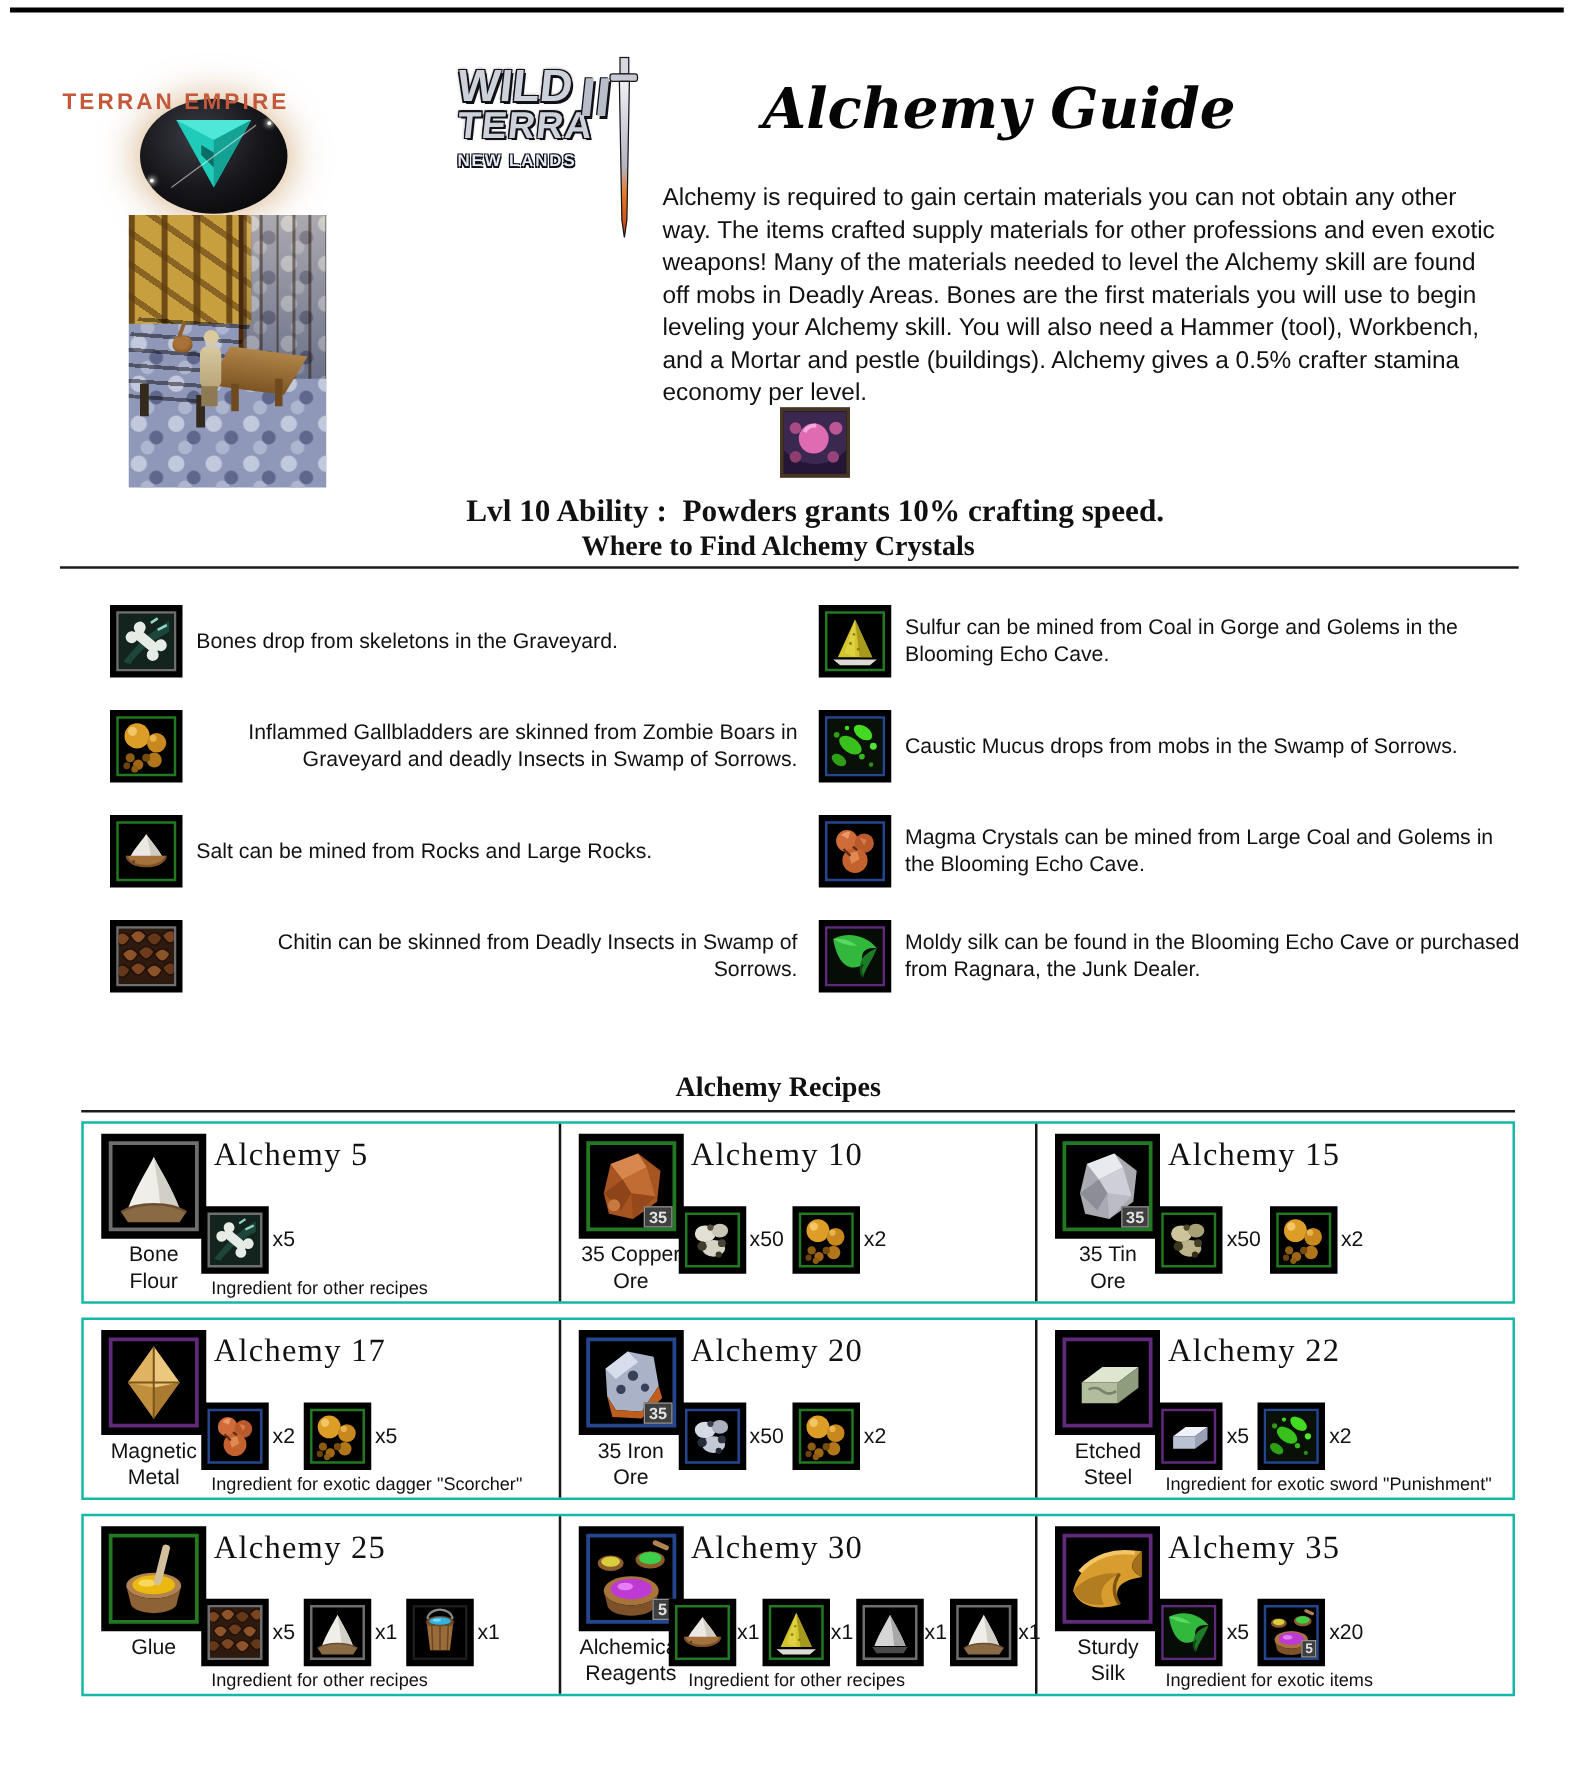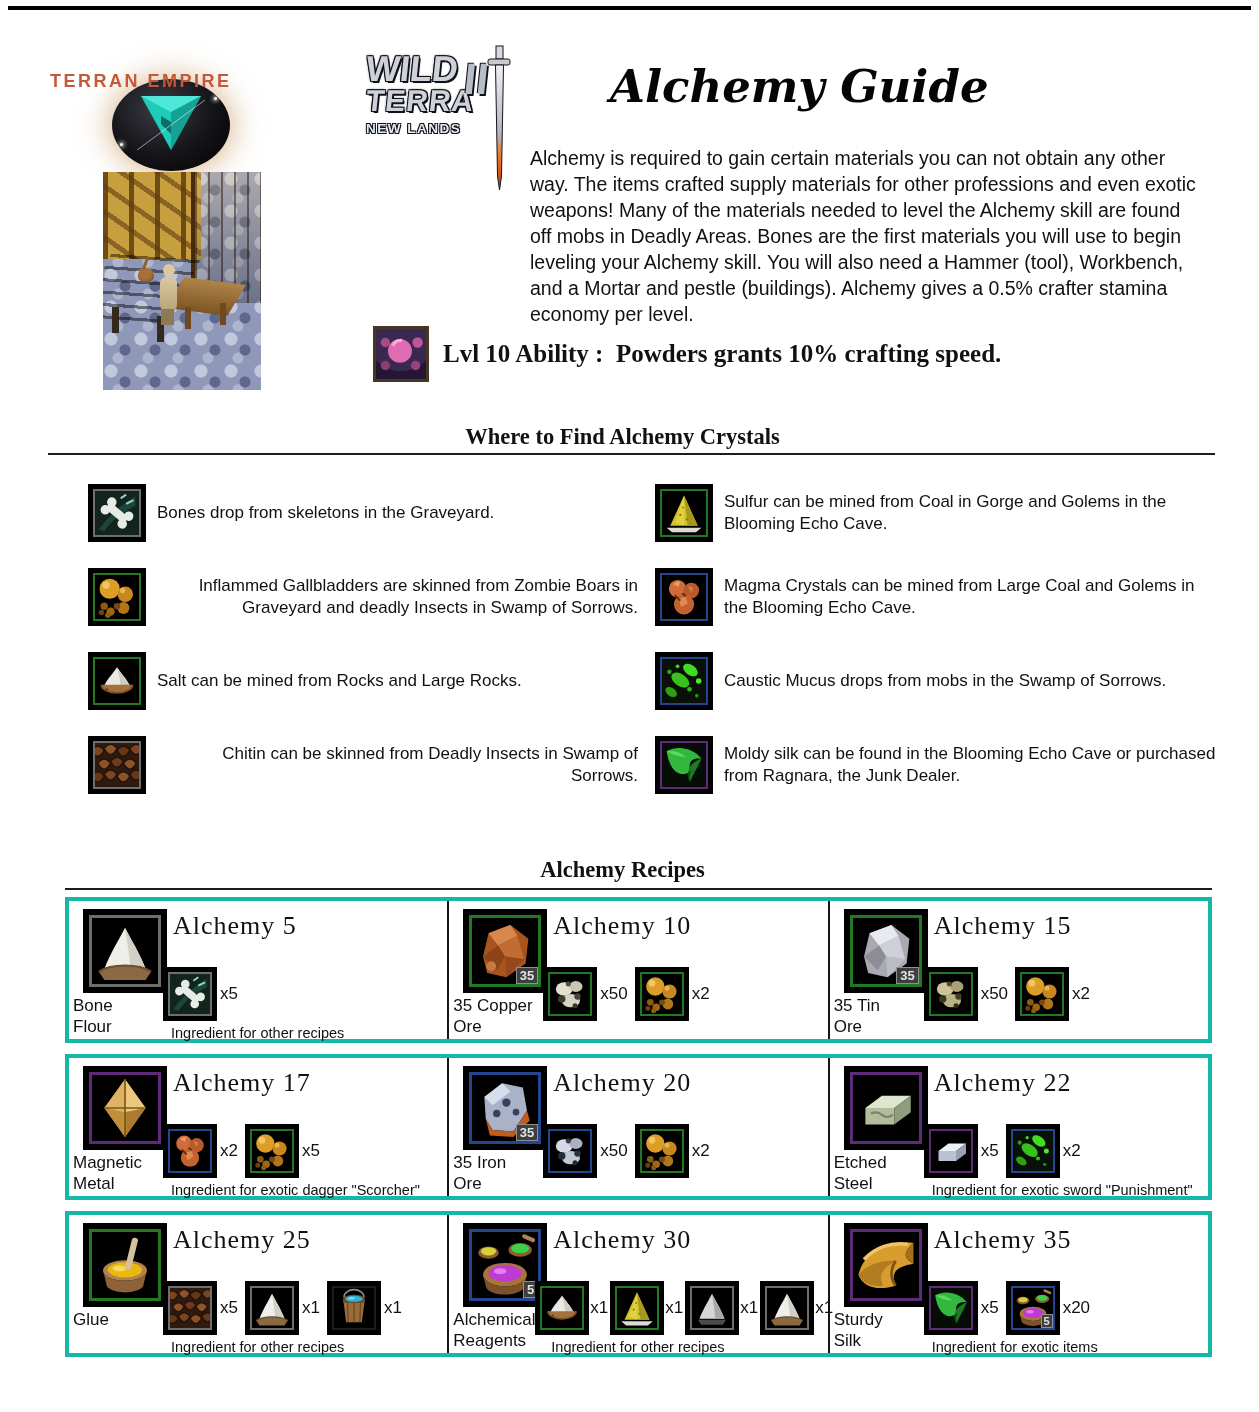--- a/index.html
+++ b/index.html
@@ -56,21 +56,21 @@
   .ss-mortar{position:absolute;left:22%;top:44%;width:16px;height:14px;border-radius:50% 50% 40% 40%;
       background:radial-gradient(circle at 45% 35%,#a8713a 0 45%,#6e4418 100%);}
   .ss-pestle{position:absolute;left:26%;top:39%;width:3px;height:13px;background:#8d6230;transform:rotate(20deg);}
   .ss-char-body{position:absolute;left:36%;top:48%;width:17px;height:34px;border-radius:6px;
       background:linear-gradient(#d9c9a0,#b8a578);}
   .ss-char-head{position:absolute;left:38%;top:42%;width:12px;height:12px;border-radius:50%;background:#dcc9a0;}
   .ss-char-legs{position:absolute;left:37%;top:63%;width:13px;height:16px;background:#8d7a52;}
 
   
   .intro{position:absolute;left:530px;top:146px;width:668px;margin:0;font-size:19.5px;line-height:1.33;}
-  .ability{position:absolute;left:373px;top:326px;display:flex;align-items:center;gap:14px;}
+  .ability{position:absolute;left:373px;top:326px;display:flex;align-items:center;gap:14px;flex-direction:column;}
   .ability-icon{width:56px;height:56px;border:3px solid #453723;background:#000;box-sizing:border-box;}
   .ability-icon svg{display:block;width:100%;height:100%;}
   .ability-text{font-family:"Liberation Serif",serif;font-weight:bold;font-size:25px;white-space:pre;}
 
   
   .sec-h{position:absolute;left:0;width:1245px;margin:0;text-align:center;
       font-family:"Liberation Serif",serif;font-weight:bold;font-size:22.5px;}
   .sec-h1{top:424px;}
   .sec-h2{top:857px;}
   .rule{position:absolute;height:2px;background:#1c1c1c;}
@@ -82,33 +82,33 @@
   .mat-left{left:88px;width:550px;text-align:right;}
   .mat-right{left:655px;width:565px;}
   .mat-item{display:flex;align-items:center;gap:11px;height:58px;margin-bottom:26px;}
   .mat-item .txt{font-size:17px;line-height:1.28;}
   .mic{width:58px;height:58px;background:#000;display:flex;align-items:center;justify-content:center;flex:0 0 auto;}
   .mic-in{width:48px;height:48px;border:2px solid var(--bc);box-sizing:border-box;background:#000;position:relative;}
   .mic-in svg{display:block;width:100%;height:100%;}
 
   
   #recipeRows{position:absolute;left:65px;top:897px;width:1147px;}
-  .rrow{position:relative;width:100%;height:146px;border:4px solid #14b8a6;box-sizing:border-box;
+  .rrow{position:relative;width:100%;height:146px;border:2px solid #14b8a6;box-sizing:border-box;
       margin-bottom:11px;display:flex;background:#fff;}
   .rcell{position:relative;flex:1 1 0;border-right:2px solid #161616;}
   .rcell:last-child{border-right:none;}
   .bigwrap{position:absolute;left:14px;top:8px;width:84px;height:84px;background:#000;
       display:flex;align-items:center;justify-content:center;}
   .big-in{width:72px;height:72px;border:3px solid var(--bc);box-sizing:border-box;background:#000;position:relative;}
   .big-in svg,.sic-in svg{display:block;width:100%;height:100%;}
   .badge{position:absolute;right:0;bottom:0;background:#3f3f3f;border:1px solid #909090;color:#e2e2e2;
       font-size:13px;font-weight:bold;line-height:15px;padding:0 3px;}
   .badge.sm{font-size:11px;line-height:12px;padding:0 2px;}
   .ctitle{position:absolute;left:104px;top:10px;font-family:"Liberation Serif",serif;font-size:26px;letter-spacing:1px;}
-  .clabel{position:absolute;left:4px;top:94px;width:104px;font-size:17px;line-height:1.25;}
+  .clabel{position:absolute;left:4px;top:94px;width:104px;text-align:center;font-size:17px;line-height:1.25;}
   .ingrow{position:absolute;left:94px;top:66px;display:flex;align-items:center;}
   .ingrow.tight{left:86px;}
   .sic{width:54px;height:54px;background:#000;display:flex;align-items:center;justify-content:center;flex:0 0 auto;}
   .sic-in{width:44px;height:44px;border:2px solid var(--bc);box-sizing:border-box;background:#000;position:relative;}
   .qty{font-size:17px;margin:0 7px 0 3px;}
   .ingrow.tight .qty{margin:0 2px 0 1px;}
   .cnote{position:absolute;left:102px;top:124px;font-size:14.5px;}
 </style>
 </head>
 <body>
@@ -281,49 +281,49 @@
               <circle cx="23" cy="18" r="1.1" fill="#8a7d14"></circle>
             </svg>
           </div>
         </div>
         <div class="txt">Sulfur can be mined from Coal in Gorge and Golems in the Blooming Echo Cave.</div>
       </div>
       <div class="mat-item">
         <div class="mic" style="--bc:#24468f">
           <div class="mic-in">
             <svg viewBox="0 0 48 48" preserveAspectRatio="none">
-              <circle cx="17" cy="15" r="9.5" fill="#d06c3a"></circle>
-              <circle cx="32" cy="17" r="8.5" fill="#b85a2c"></circle>
-              <circle cx="24" cy="32" r="11" fill="#c4622f"></circle>
-              <path d="M12 10 a9.5 9.5 0 0 1 8 -3 l-2 6 Z" fill="#ea9a64"></path>
-              <path d="M18 26 l8 -2 l2 7 l-7 4 Z" fill="#e08a52"></path>
-              <path d="M28 12 l6 2 l-2 5 Z" fill="#d97e46"></path>
-              <path d="M22 20 l4 3 M14 22 l6 6" stroke="#5e2a10" stroke-width="2"></path>
-            </svg>
-          </div>
-        </div>
-        <div class="txt">Magma Crystals can be mined from Large Coal and Golems in the Blooming Echo Cave.</div>
-      </div>
-      <div class="mat-item">
-        <div class="mic" style="--bc:#24468f">
-          <div class="mic-in">
-            <svg viewBox="0 0 48 48" preserveAspectRatio="none">
               <rect width="48" height="48" fill="#091007"></rect>
               <ellipse cx="31" cy="12" rx="9" ry="5.5" transform="rotate(35 31 12)" fill="#43da22"></ellipse>
               <ellipse cx="20" cy="23" rx="11" ry="6.5" transform="rotate(35 20 23)" fill="#38c11c"></ellipse>
               <ellipse cx="10" cy="36" rx="7" ry="4.5" transform="rotate(35 10 36)" fill="#2da016"></ellipse>
               <circle cx="40" cy="24" r="3" fill="#4fe62e"></circle>
               <circle cx="30" cy="33" r="2.5" fill="#37b81a"></circle>
               <circle cx="8" cy="14" r="2.5" fill="#2f9e15"></circle>
               <circle cx="17" cy="8" r="2" fill="#43da22"></circle>
               <circle cx="38" cy="40" r="2" fill="#2a8f12"></circle>
             </svg>
           </div>
         </div>
         <div class="txt">Caustic Mucus drops from mobs in the Swamp of Sorrows.</div>
+      </div>
+      <div class="mat-item">
+        <div class="mic" style="--bc:#24468f">
+          <div class="mic-in">
+            <svg viewBox="0 0 48 48" preserveAspectRatio="none">
+              <circle cx="17" cy="15" r="9.5" fill="#d06c3a"></circle>
+              <circle cx="32" cy="17" r="8.5" fill="#b85a2c"></circle>
+              <circle cx="24" cy="32" r="11" fill="#c4622f"></circle>
+              <path d="M12 10 a9.5 9.5 0 0 1 8 -3 l-2 6 Z" fill="#ea9a64"></path>
+              <path d="M18 26 l8 -2 l2 7 l-7 4 Z" fill="#e08a52"></path>
+              <path d="M28 12 l6 2 l-2 5 Z" fill="#d97e46"></path>
+              <path d="M22 20 l4 3 M14 22 l6 6" stroke="#5e2a10" stroke-width="2"></path>
+            </svg>
+          </div>
+        </div>
+        <div class="txt">Magma Crystals can be mined from Large Coal and Golems in the Blooming Echo Cave.</div>
       </div>
       <div class="mat-item">
         <div class="mic" style="--bc:#5f2a7a">
           <div class="mic-in">
             <svg viewBox="0 0 48 48" preserveAspectRatio="none">
               <rect width="48" height="48" fill="#060d06"></rect>
               <path d="M5 9 C18 2 34 6 43 17 C33 16 28 20 31 31 C21 38 9 33 5 9 Z" fill="#33b83e"></path>
               <path d="M43 17 C40 26 34 33 31 42 C27 33 26 24 43 17 Z" fill="#1d7a26"></path>
               <path d="M5 9 C13 8 20 10 26 15 C18 15 12 13 5 9 Z" fill="#58da60"></path>
               <path d="M31 31 C28 35 28 38 31 42" stroke="#0f4a14" stroke-width="2" fill="none"></path>

